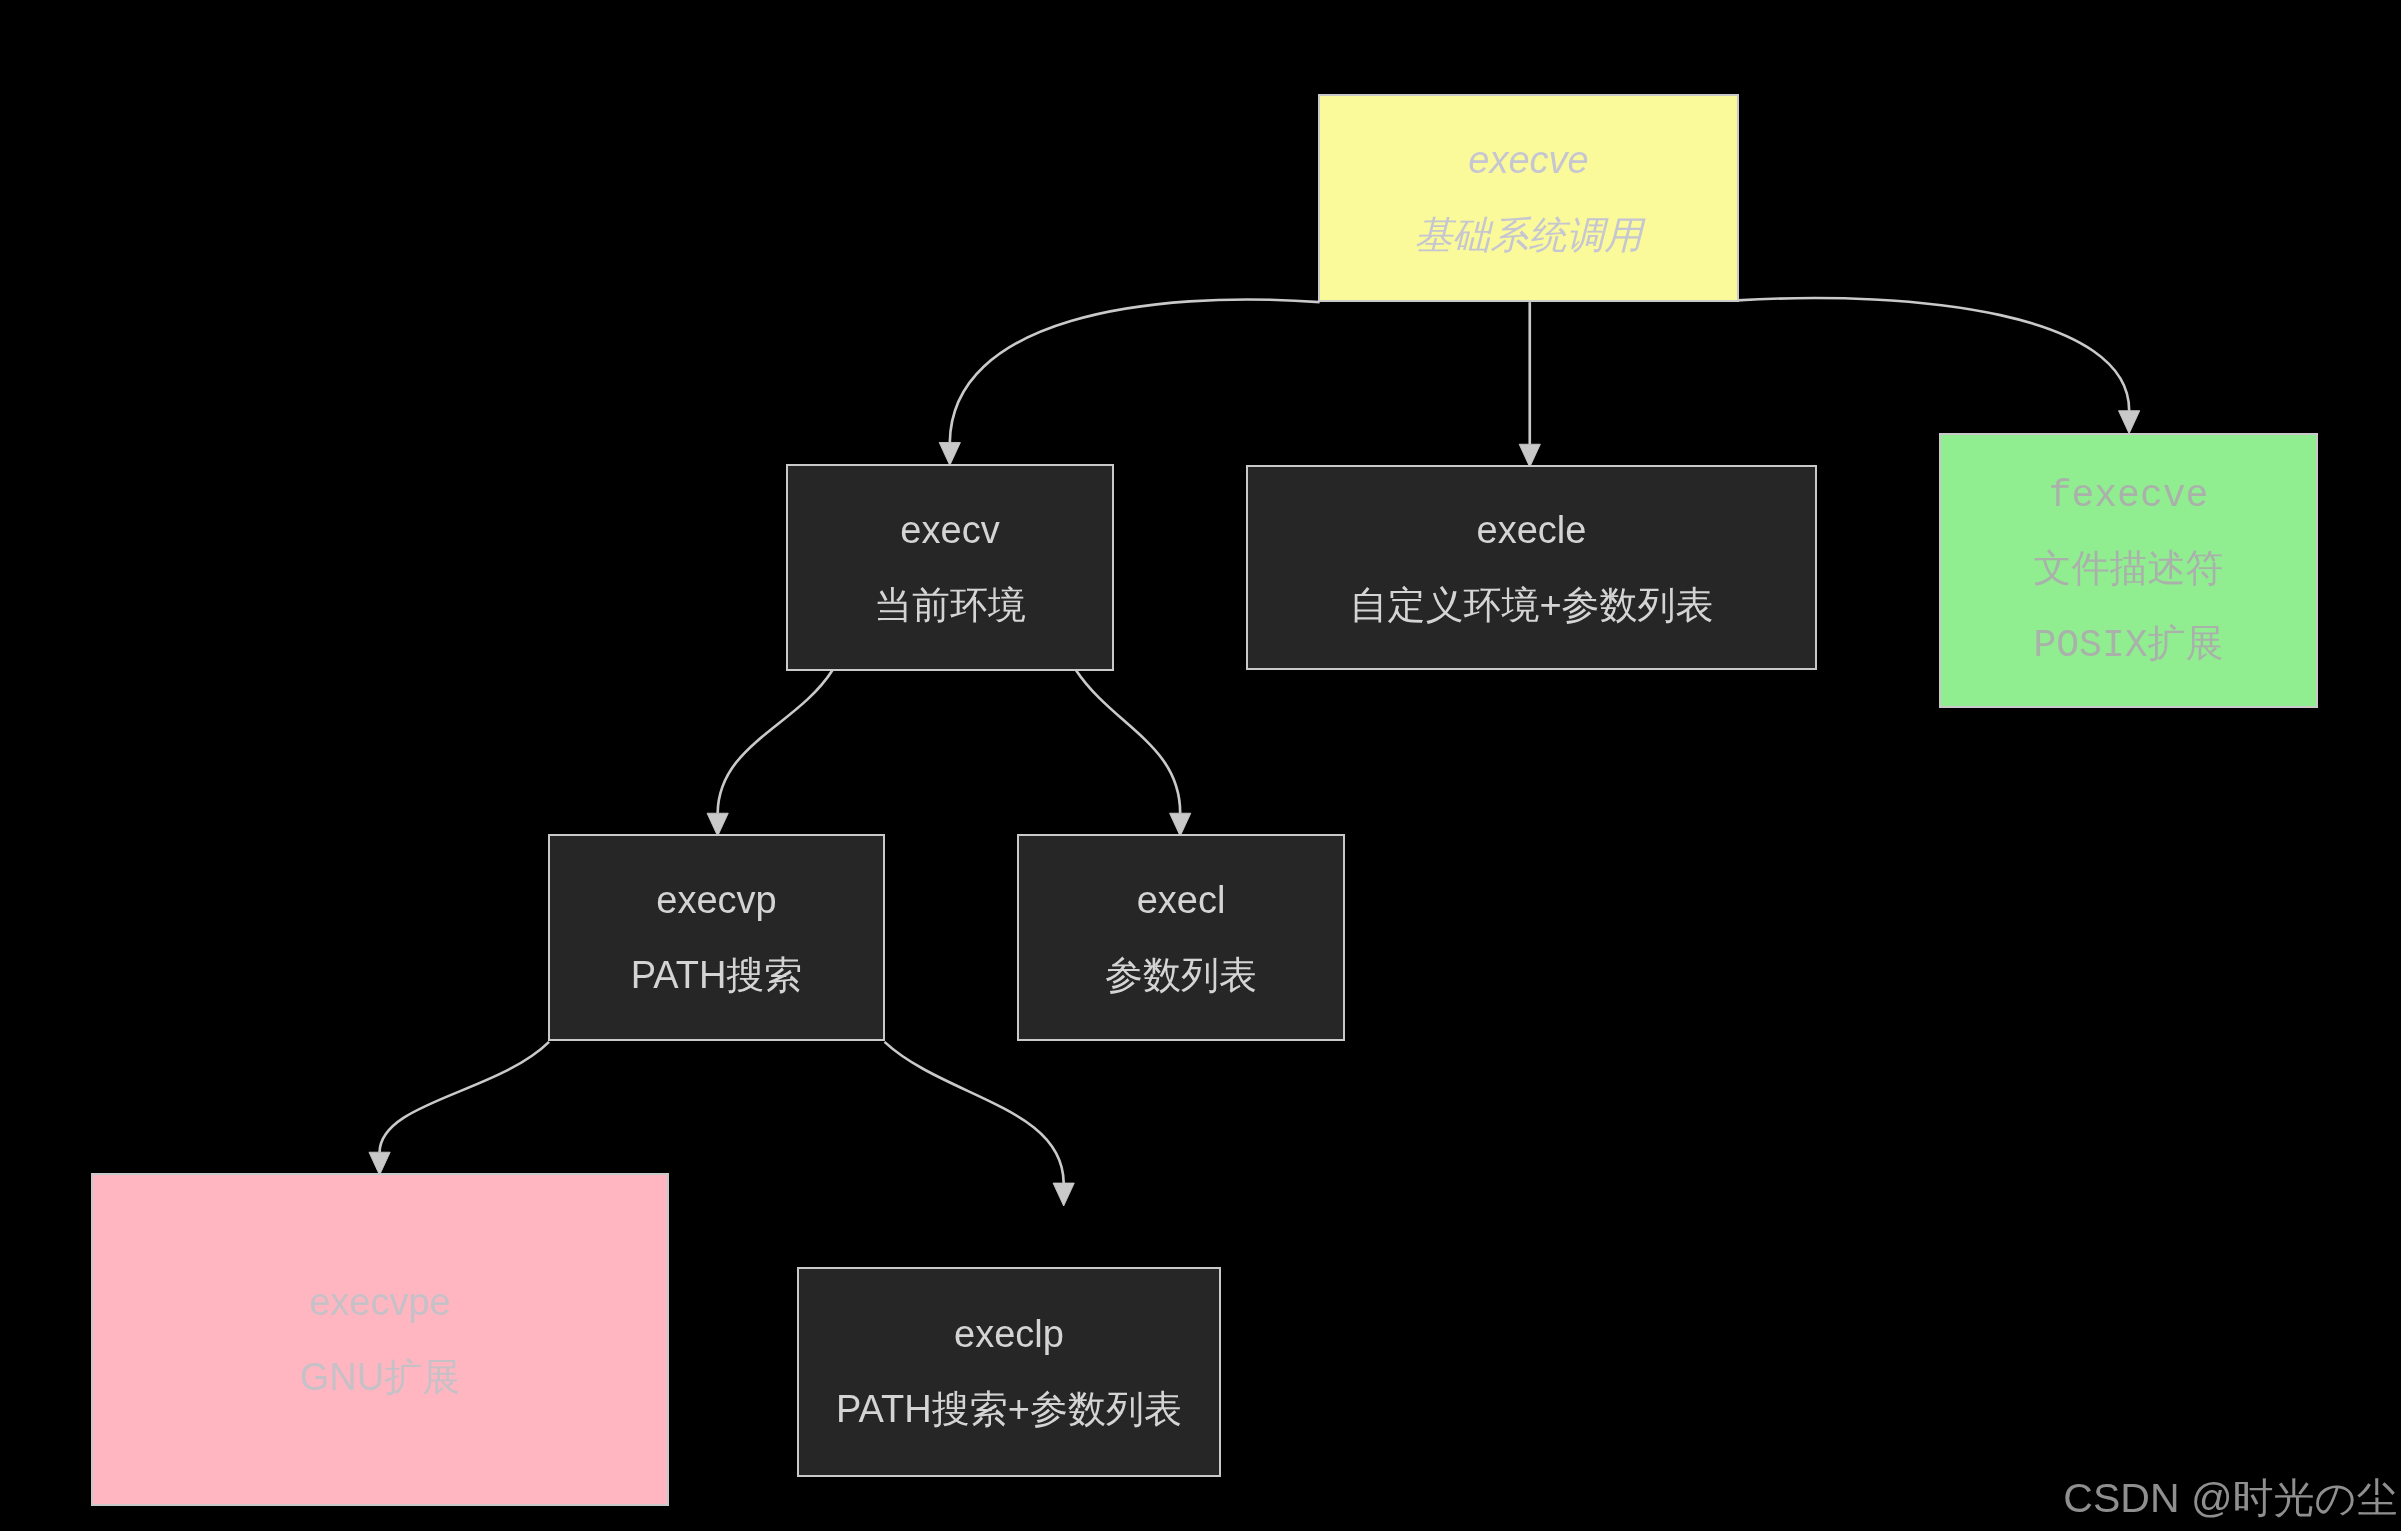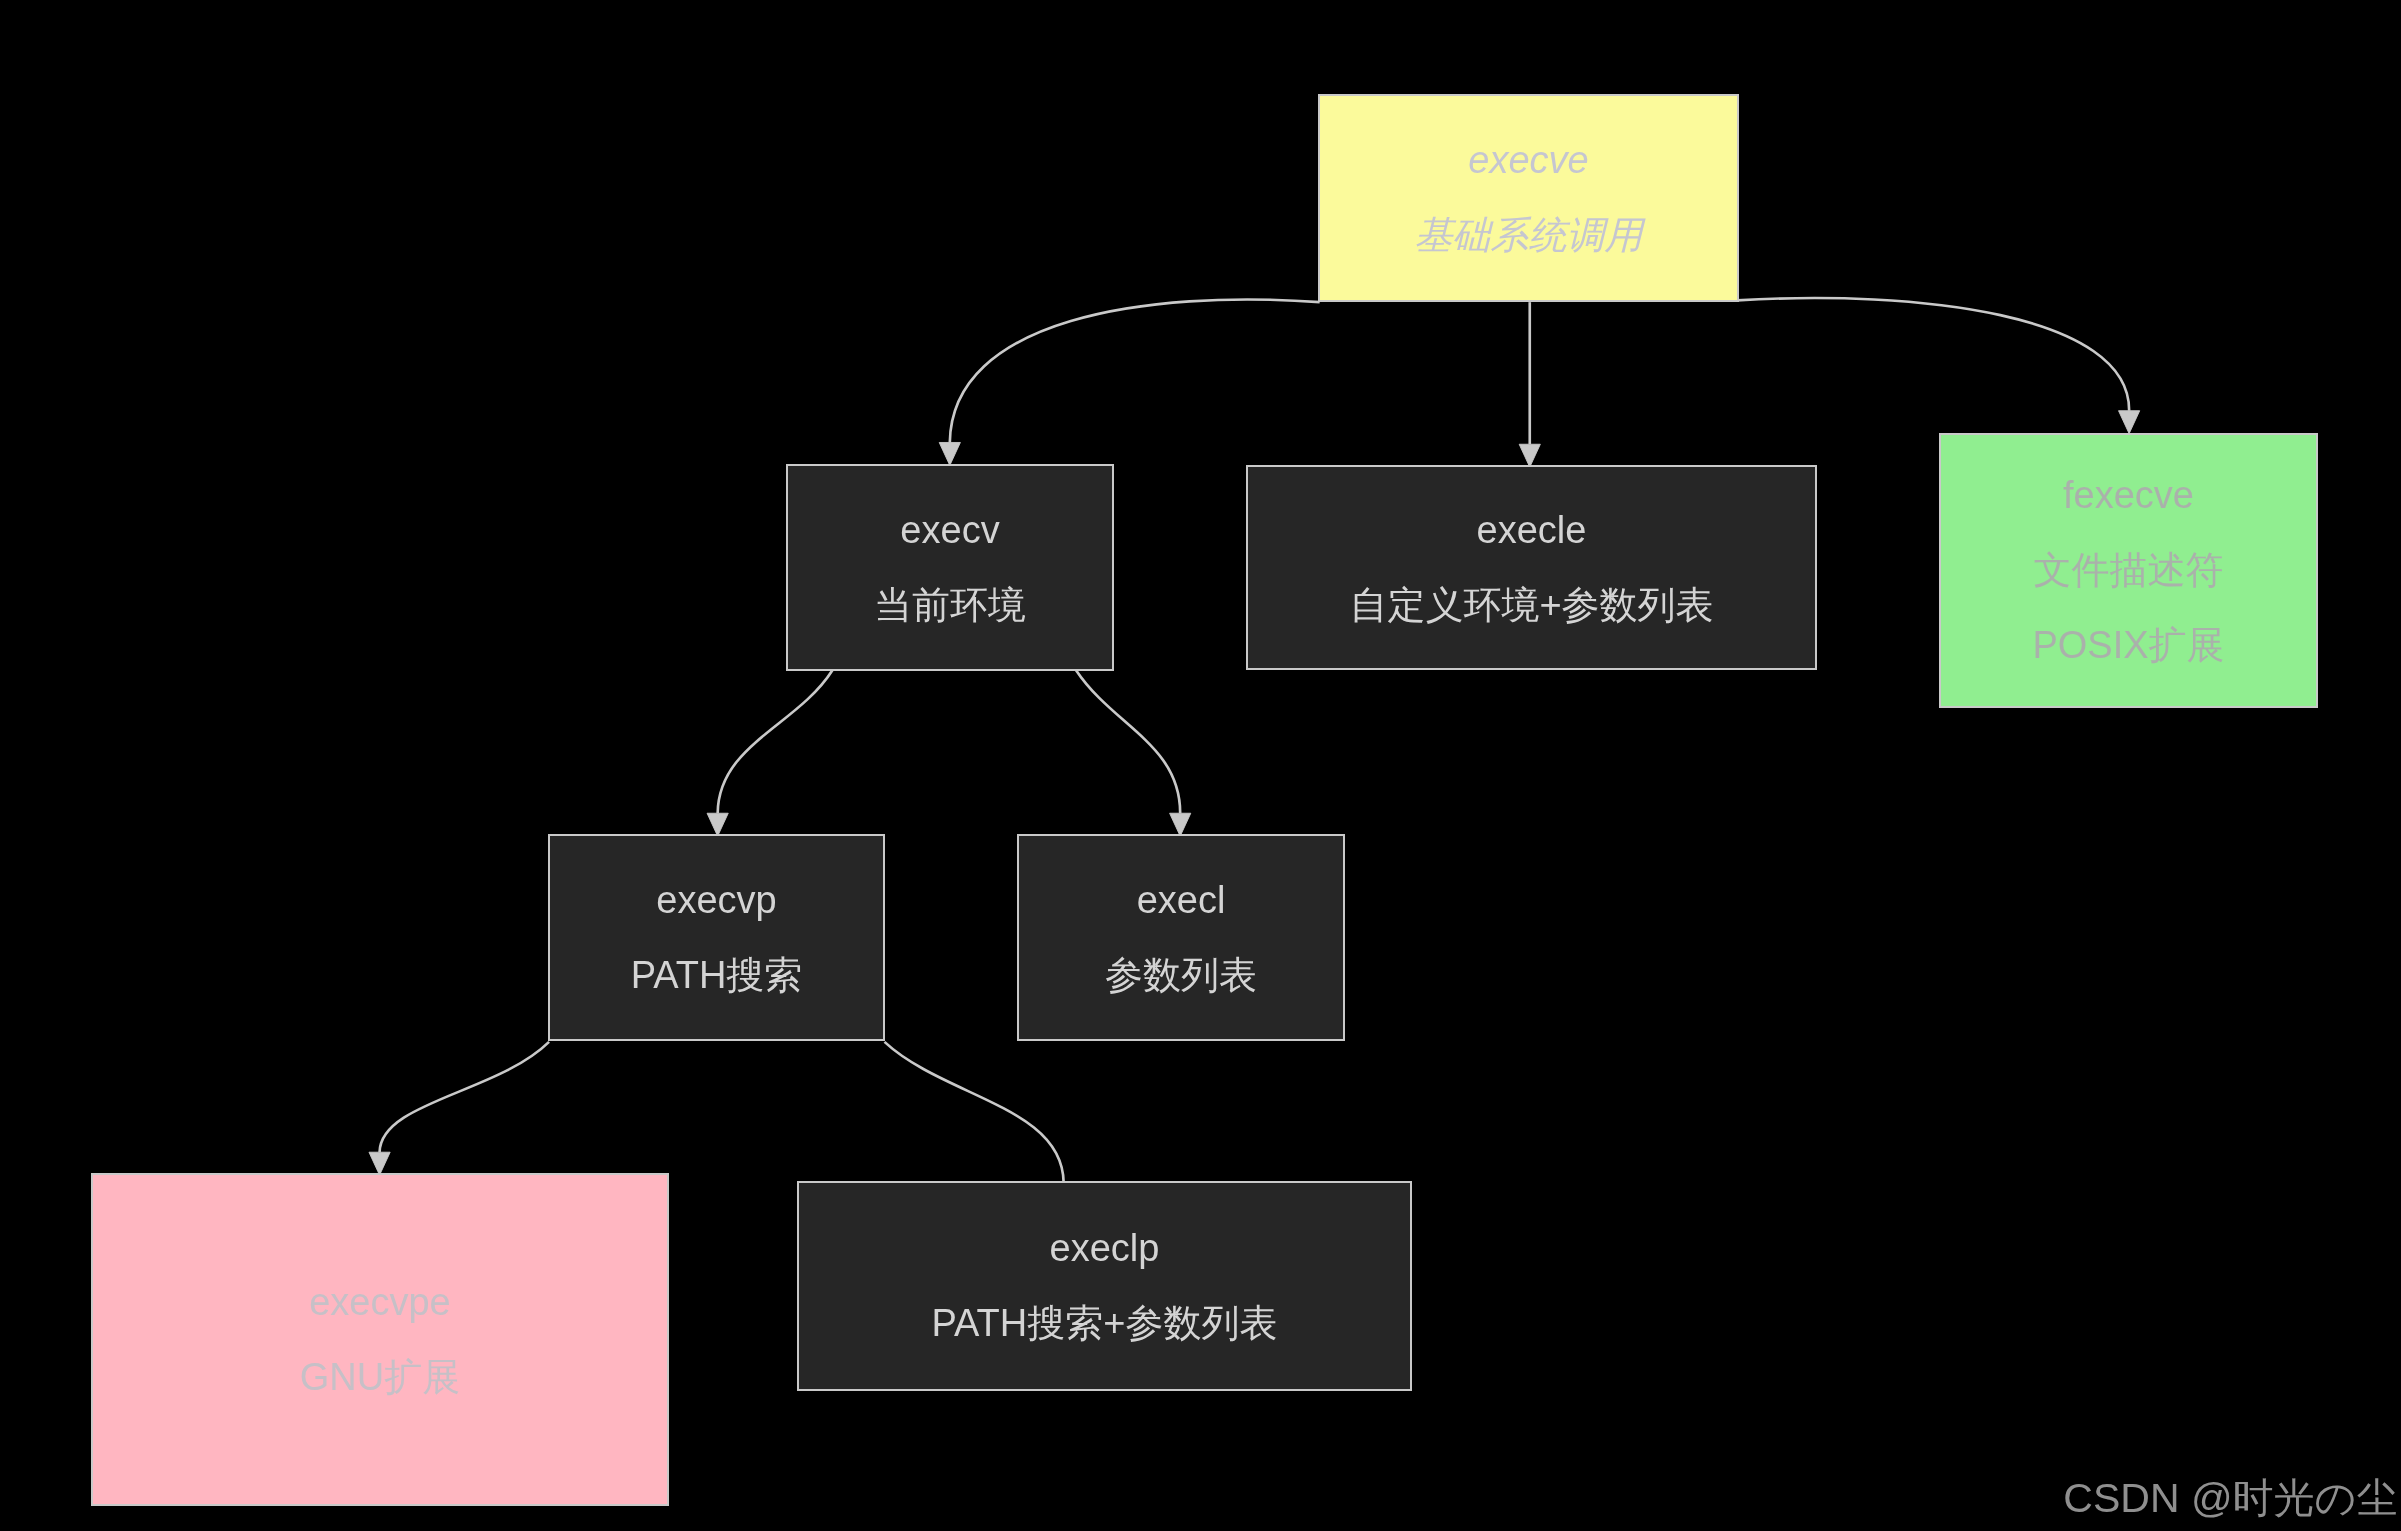--- a/index.html
+++ b/index.html
@@ -66,41 +66,41 @@
   <div class="node dark" style="left:786px;top:464px;width:328px;height:207px;">
     <div class="line">execv</div>
     <div class="line">当前环境</div>
   </div>
 
   <div class="node dark" style="left:1246px;top:465px;width:571px;height:205px;">
     <div class="line">execle</div>
     <div class="line">自定义环境+参数列表</div>
   </div>
 
-  <div class="node posix" style="left:1939px;top:433px;width:379px;height:275px;">
+  <div class="node posix" style="left:1939px;top:433px;width:379px;height:275px;font-family:Liberation Mono, monospace;">
     <div class="line">fexecve</div>
     <div class="line">文件描述符</div>
     <div class="line">POSIX扩展</div>
   </div>
 
   <div class="node dark" style="left:548px;top:834px;width:337px;height:207px;align-items:center;">
     <div class="line">execvp</div>
     <div class="line">PATH搜索</div>
   </div>
 
   <div class="node dark" style="left:1017px;top:834px;width:328px;height:207px;">
     <div class="line">execl</div>
     <div class="line">参数列表</div>
   </div>
 
   <div class="node gnu" style="left:91px;top:1173px;width:578px;height:333px;">
     <div class="line">execvpe</div>
     <div class="line">GNU扩展</div>
   </div>
 
-  <div class="node dark" style="left:797px;top:1181px;width:615px;height:210px;">
+  <div class="node dark" style="left:797px;top:1267px;width:424px;height:210px;">
     <div class="line">execlp</div>
     <div class="line">PATH搜索+参数列表</div>
   </div>
 
   <div class="watermark">CSDN @时光の尘</div>
 </div>
 
 
 </body></html>

